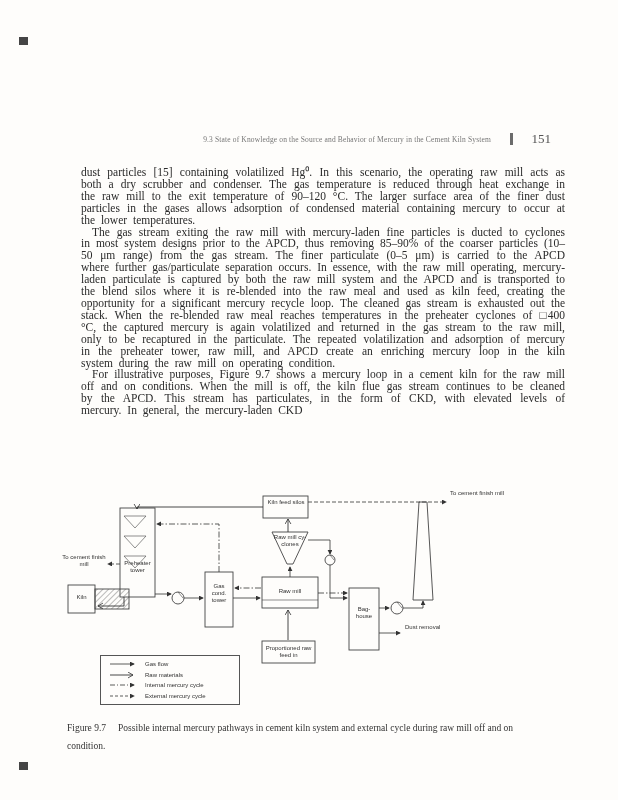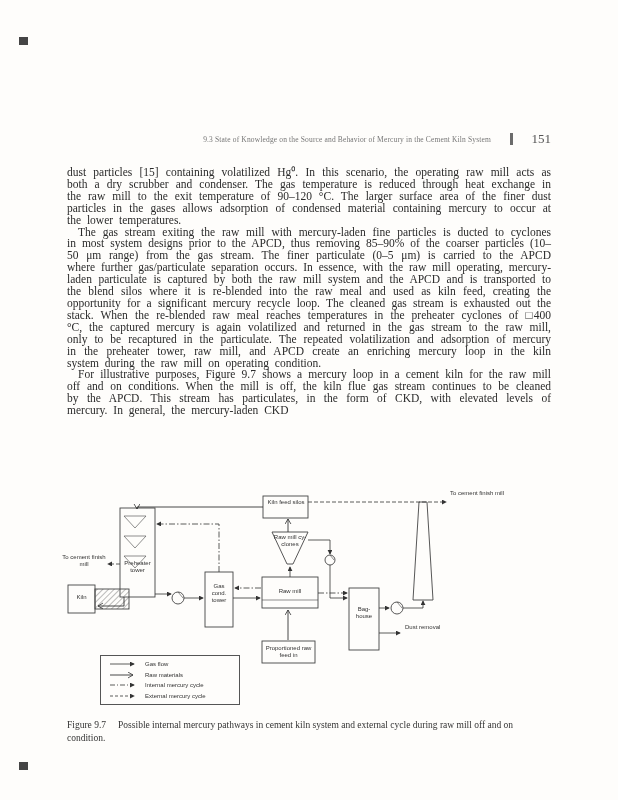--- a/index.html
+++ b/index.html
@@ -14,21 +14,21 @@
 
   .header {
     position:absolute; top:131px; left:67px; width:484px;
     display:flex; justify-content:flex-end; align-items:center; gap:19px;
   }
   .header-title { font-size:7.5px; color:#767676; letter-spacing:0.15px; white-space:nowrap; }
   .header-rule { width:2.5px; height:12px; background:#6b6b6b; flex:0 0 auto; }
   .header-page { font-size:13px; color:#555; }
 
   .body-text {
-    position:absolute; top:167px; left:67px; width:484px;
+    position:absolute; top:167px; left:81px; width:484px;
     font-size:11.5px; line-height:11.9px; text-align:justify; word-spacing:3px;
     color:#2a2a2a;
   }
   .body-text p.indent { text-indent:11px; }
 
   .figure { position:absolute; left:62px; top:488px; width:500px; height:228px; }
   .figure svg.diagram { position:absolute; left:0; top:0; }
 
   .dlabel {
     position:absolute; font-family:"Liberation Sans", sans-serif;
@@ -39,21 +39,21 @@
   .legend {
     position:absolute; left:38px; top:167px; width:140px;
     border:1px solid #555; background:#fefdfb;
     padding:4px 4px 4px 8px; display:flex; flex-direction:column; gap:2.5px;
   }
   .legend-row { display:flex; align-items:center; gap:6px; }
   .legend-label { font-family:"Liberation Sans", sans-serif; font-size:6px; color:#333; white-space:nowrap; }
 
   .caption {
     position:absolute; left:67px; top:719px; width:484px;
-    font-size:9.5px; line-height:13px; color:#333;
+    font-size:9.5px; line-height:18px; color:#333;
   }
   .caption .cap-label { margin-right:12px; }
 </style>
 </head>
 <body>
 
 <div class="page">
 
   <div class="scan-mark top"></div>
   <div class="scan-mark bottom"></div>

